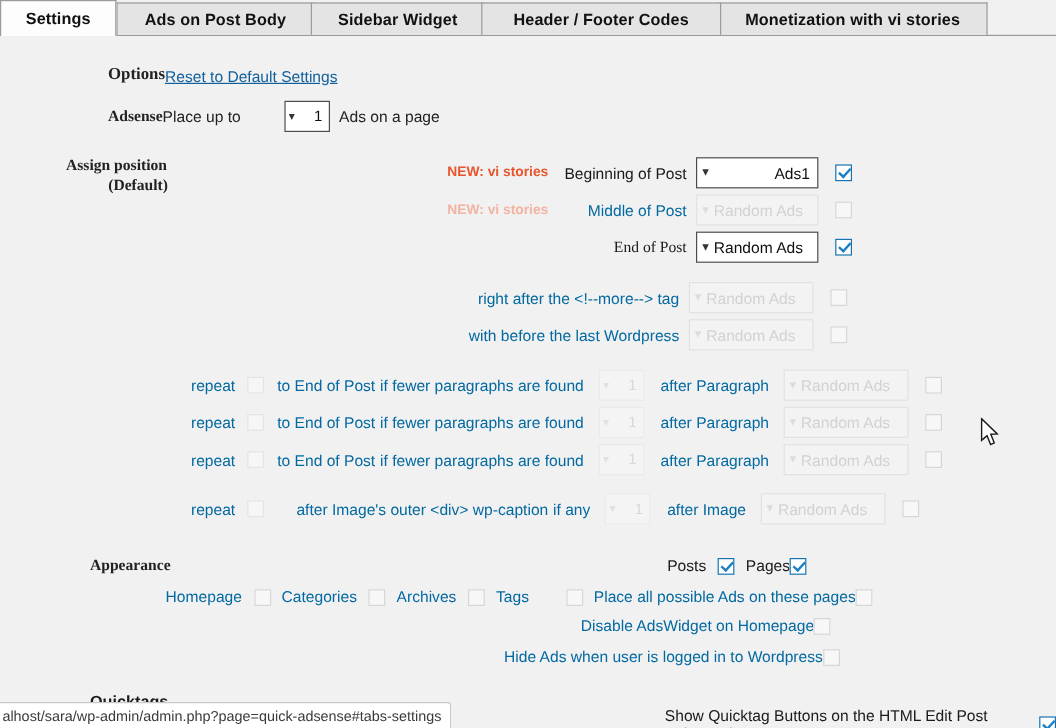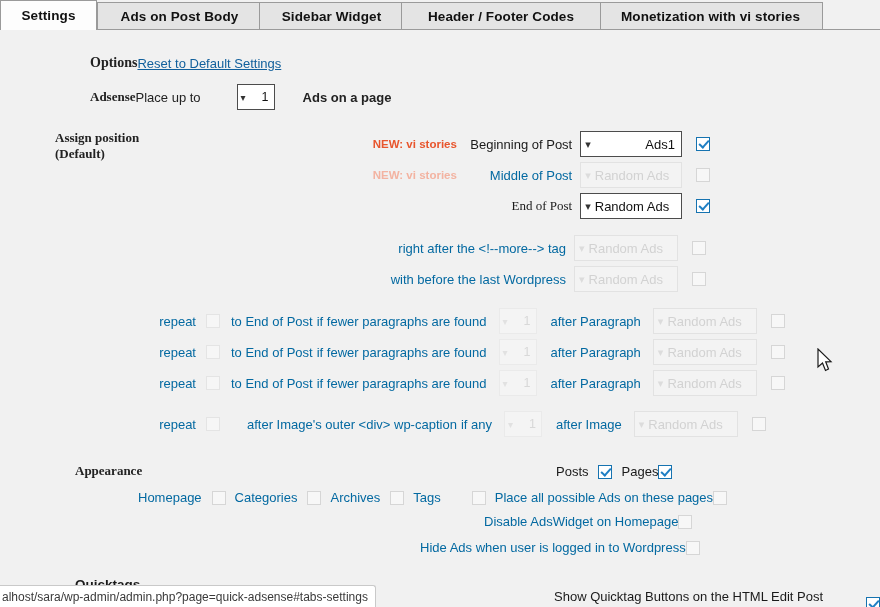--- a/index.html
+++ b/index.html
@@ -214,26 +214,26 @@
   <a class="link" style="font-size:13px;">Reset to Default Settings</a>
 </div>
 
 <div class="row" style="left:90px; top:84px;">
   <span class="bold">Adsense</span>
   <span style="margin-left:0px;">Place up to</span>
   <span class="spinner" style="margin-left:36px;">
     <span class="chev">▾</span>
     <span>1</span>
   </span>
-  <span style="margin-left:28px;font-weight:bold;">Ads on a page</span>
+  <span style="margin-left:8px;">Ads on a page</span>
 </div>
 
 <div style="position:absolute; left:55px; top:130px; width:140px; text-align:left;">
   <div class="bold">Assign position</div>
-  <div class="bold" style="text-align:left; width:85px;">(Default)</div>
+  <div class="bold" style="text-align:right; width:85px;">(Default)</div>
 </div>
 
 <div class="row" style="left:330px; top:131px; width:380px;">
   <span class="newtag" style="width:130px; text-align:right;">NEW: vi stories</span>
   <span class="lbl dark" style="width:110px; text-align:right; margin-left:8px;">Beginning of Post</span>
   <span class="select rightval" style="width:104px; margin-left:8px;">
     <span class="chev">▾</span>
     <span class="val">Ads1</span>
   </span>
   <span class="cb checked" style="margin-left:14px;"></span>

